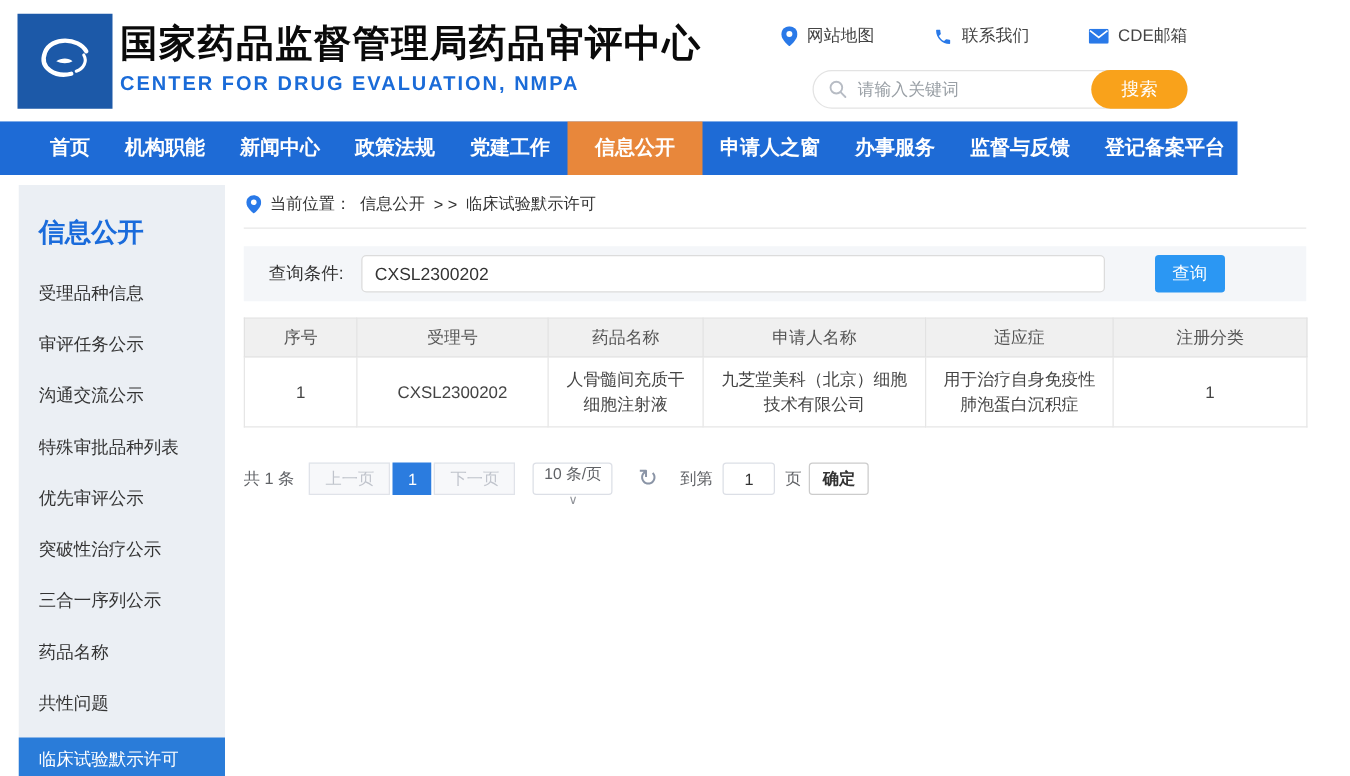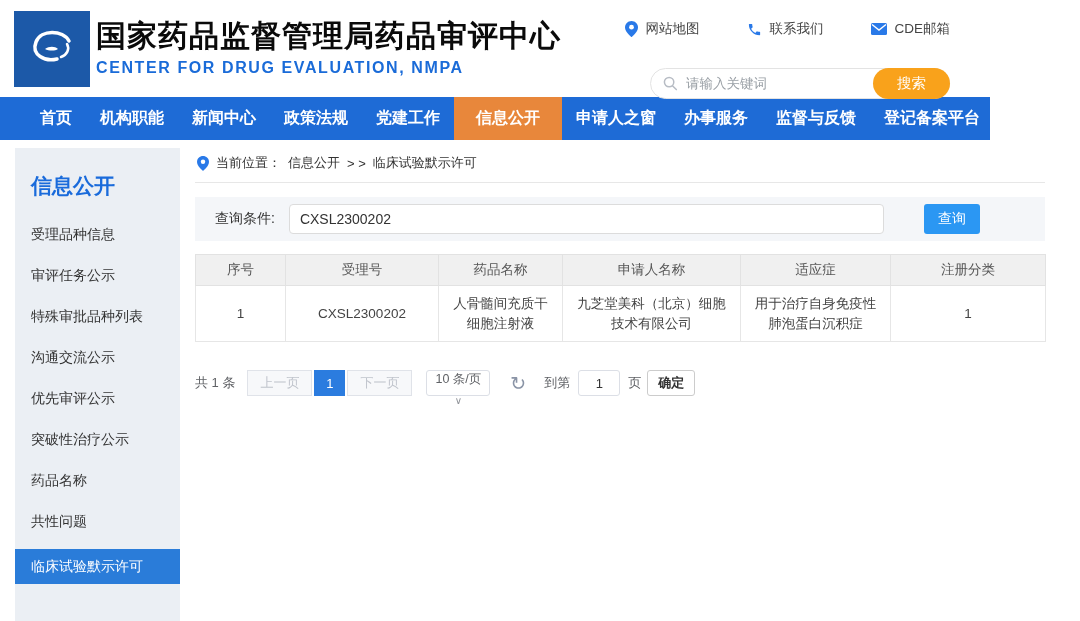--- a/index.html
+++ b/index.html
@@ -12,21 +12,21 @@
   .logo-box { position:absolute; left:14px; top:11px; width:76px; height:76px;
     background:#1c59a8; display:flex; align-items:center; justify-content:center; }
   .brand { position:absolute; left:96px; top:18px; }
   .brand-title { font-size:30px; font-weight:700; color:#0a0a0a; letter-spacing:1px; line-height:36px; }
   .brand-sub { font-size:16px; font-weight:700; color:#1a6bd8; letter-spacing:1.6px; margin-top:5px; }
   .quick-links { position:absolute; right:40px; top:20px; display:flex; gap:48px; align-items:center; }
   .quick-link { display:flex; align-items:center; gap:7px; font-size:13.5px; color:#444; cursor:pointer; }
   .quick-link svg { display:block; }
   .hsearch { position:absolute; right:40px; top:56px; width:300px; height:31px;
     background:#fff; border:1px solid #e3e3e3; border-radius:16px;
-    display:flex; align-items:center; padding-left:12px;margin-top:12px; }
+    display:flex; align-items:center; padding-left:12px; }
   .hsearch input { flex:1; border:0; outline:none; background:transparent;
     font-size:13.5px; color:#333; margin-left:8px; font-family:inherit; }
   .hsearch input::placeholder { color:#9aa0a6; }
   .hsearch-btn { width:77px; height:31px; margin:-1px; border:0; border-radius:16px;
     background:#f9a21b; color:#fff; font-size:14.5px; cursor:pointer; font-family:inherit; }
 
   
   .nav { height:43px; background:#1e6bd6; display:flex; align-items:stretch;
     padding:0 26px; justify-content:space-between; }
   .nav-item { display:flex; align-items:center; padding:16px 14px; color:#fff;
@@ -153,24 +153,25 @@
     <span class="nav-sep"></span>
     <a class="nav-item">登记备案平台</a>
   </div>
 
   <div class="content">
 
     <div class="sidebar">
       <div class="side-title">信息公开</div>
       <div class="side-item">受理品种信息</div>
       <div class="side-item">审评任务公示</div>
+      <div class="side-item">沟通交流公示</div>
       <div class="side-item">特殊审批品种列表</div>
-      <div class="side-item">沟通交流公示</div>
       <div class="side-item">优先审评公示</div>
       <div class="side-item">突破性治疗公示</div>
+      <div class="side-item">三合一序列公示</div>
       <div class="side-item">药品名称</div>
       <div class="side-item">共性问题</div>
       <div class="side-item active">临床试验默示许可</div>
     </div>
 
     <div class="main">
 
       <div class="breadcrumb">
         <svg width="12" height="15" viewBox="0 0 13 16">
           <path d="M6.5 0 C2.9 0 0 2.9 0 6.4 C0 11 6.5 16 6.5 16 S13 11 13 6.4 C13 2.9 10.1 0 6.5 0 Z" fill="#2979e8"></path>

